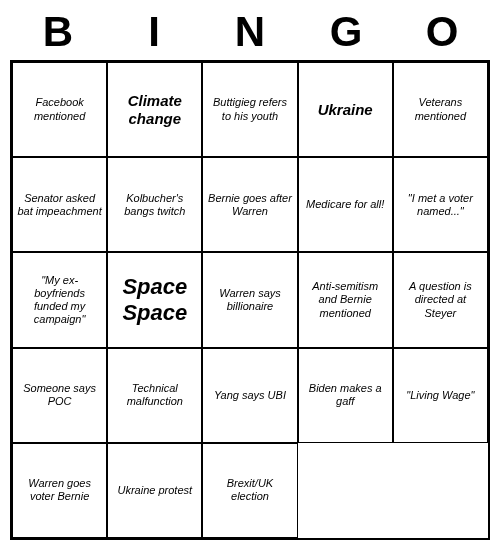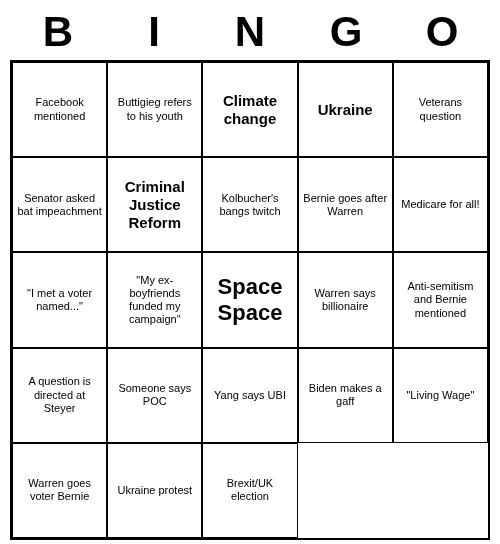--- a/index.html
+++ b/index.html
@@ -53,20 +53,21 @@
       text-align: center;
       padding: 4px;
       font-family: Arial, sans-serif;
       color: #000;
       overflow: hidden;
     }
 
     .bingo-cell .cell-text {
       font-size: 11px;
       line-height: 1.2;
+      font-style: italic;
     }
 
     .bingo-cell.large-text .cell-text {
       font-size: 22px;
       font-weight: bold;
     }
 
     .bingo-cell.medium-text .cell-text {
       font-size: 15px;
       font-weight: bold;
@@ -80,37 +81,34 @@
     <span class="bingo-letter">I</span>
     <span class="bingo-letter">N</span>
     <span class="bingo-letter">G</span>
     <span class="bingo-letter">O</span>
   </div>
 
 <div id="bingo-grid">
 <div class="bingo-cell">
       <span class="cell-text">Facebook mentioned</span>
     </div>
+    <div class="bingo-cell medium-text">
+      <span class="cell-text">Climate change</span>
+    </div>
     <div class="bingo-cell">
       <span class="cell-text">Buttigieg refers to his youth</span>
-    </div>
-    <div class="bingo-cell medium-text">
-      <span class="cell-text">Climate change</span>
     </div>
     <div class="bingo-cell medium-text">
       <span class="cell-text">Ukraine</span>
     </div>
     <div class="bingo-cell">
-      <span class="cell-text">Veterans question</span>
+      <span class="cell-text">Veterans mentioned</span>
     </div>
     <div class="bingo-cell">
       <span class="cell-text">Senator asked bat impeachment</span>
-    </div>
-    <div class="bingo-cell medium-text">
-      <span class="cell-text">Criminal Justice Reform</span>
     </div>
     <div class="bingo-cell">
       <span class="cell-text">Kolbucher's bangs twitch</span>
     </div>
     <div class="bingo-cell">
       <span class="cell-text">Bernie goes after Warren</span>
     </div>
     <div class="bingo-cell">
       <span class="cell-text">Medicare for all!</span>
     </div>
@@ -129,20 +127,23 @@
     <div class="bingo-cell">
       <span class="cell-text">Anti-semitism and Bernie mentioned</span>
     </div>
     <div class="bingo-cell">
       <span class="cell-text">A question is directed at Steyer</span>
     </div>
     <div class="bingo-cell">
       <span class="cell-text">Someone says POC</span>
     </div>
     <div class="bingo-cell">
+      <span class="cell-text">Technical malfunction</span>
+    </div>
+    <div class="bingo-cell">
       <span class="cell-text">Yang says UBI</span>
     </div>
     <div class="bingo-cell">
       <span class="cell-text">Biden makes a gaff</span>
     </div>
     <div class="bingo-cell">
       <span class="cell-text">"Living Wage"</span>
     </div>
     <div class="bingo-cell">
       <span class="cell-text">Warren goes voter Bernie</span>

